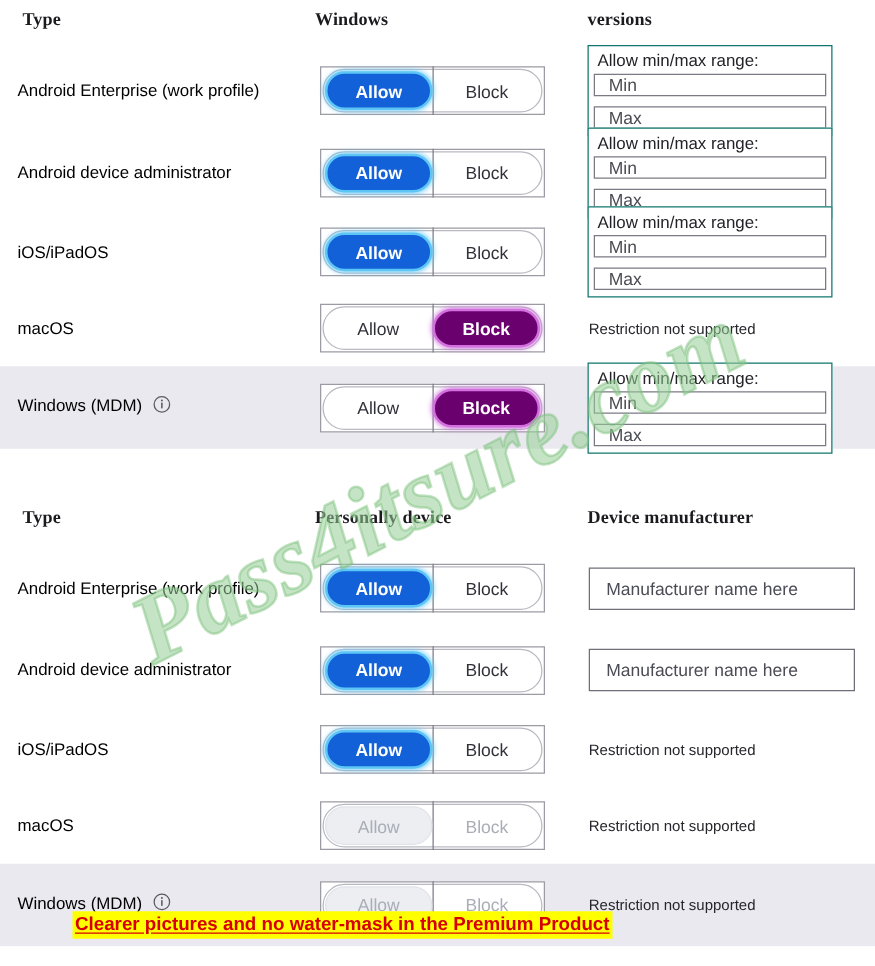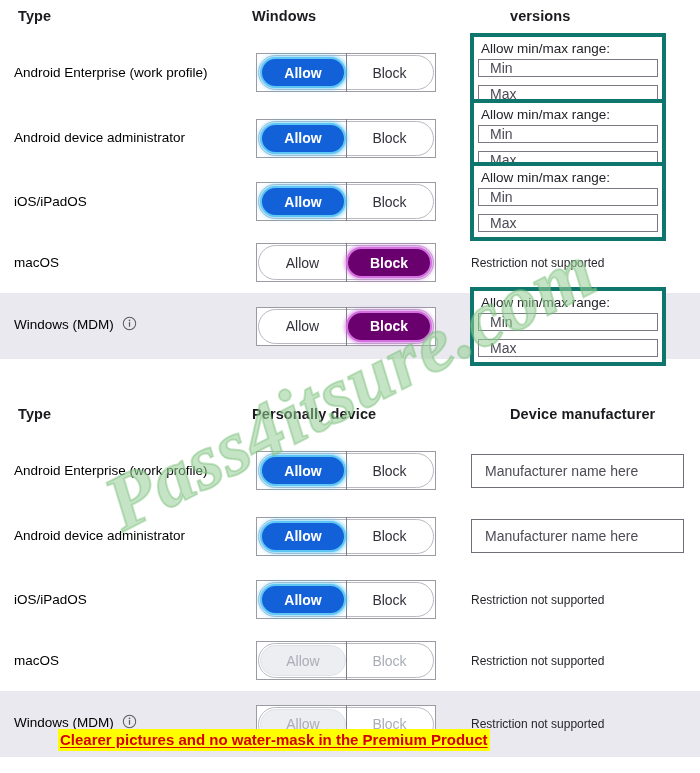--- a/index.html
+++ b/index.html
@@ -57,36 +57,37 @@
     position: relative;
     display: flex;
     align-items: center;
     width: 700px;
     box-sizing: border-box;
   }
   .row.header {
     height: 40px;
     align-items: flex-start;
     padding-top: 8px;
+    font-family: Liberation Serif, serif;
   }
   .row.shaded { background: #e9e9ef; }
 
   .col-type   { width: 248px; padding-left: 14px; box-sizing: border-box; }
   .col-mid    { width: 218px; box-sizing: border-box; display:flex; }
   .col-right  { width: 234px; box-sizing: border-box; }
 
   .hdr {
     font-size: 14.5px;
     font-weight: 700;
     color: #1b1b1f;
     letter-spacing: .1px;
   }
   .col-type .hdr  { padding-left: 4px; }
   .col-mid  .hdr  { padding-left: 4px; }
-  .col-right .hdr { padding-left: 4px; margin-left: 40px; }
+  .col-right .hdr { padding-left: 4px; }
 
   .type-label {
     font-size: 13.5px;
     line-height: 18px;
     color: #000000;
     max-width: 215px;
   }
   .type-label .info-icon {
     display: inline-block;
     vertical-align: -2px;
@@ -173,21 +174,21 @@
     color: #a9adb6;
     border: 1px solid #dfe2e8;
     box-shadow: none;
     font-weight: 400;
   }
   .seg.dim { color: #a9adb6; }
 
   
   .range-box {
     width: 196px;
-    border: 4px solid #0f766e;
+    border: 1px solid #0f766e;
     box-sizing: border-box;
     padding: 3px 4px 5px 4px;
     background: #ffffff;
     margin-left: 4px;
   }
   .range-title {
     font-size: 13.5px;
     color: #222228;
     padding: 1px 2px 3px 3px;
     white-space: nowrap;

